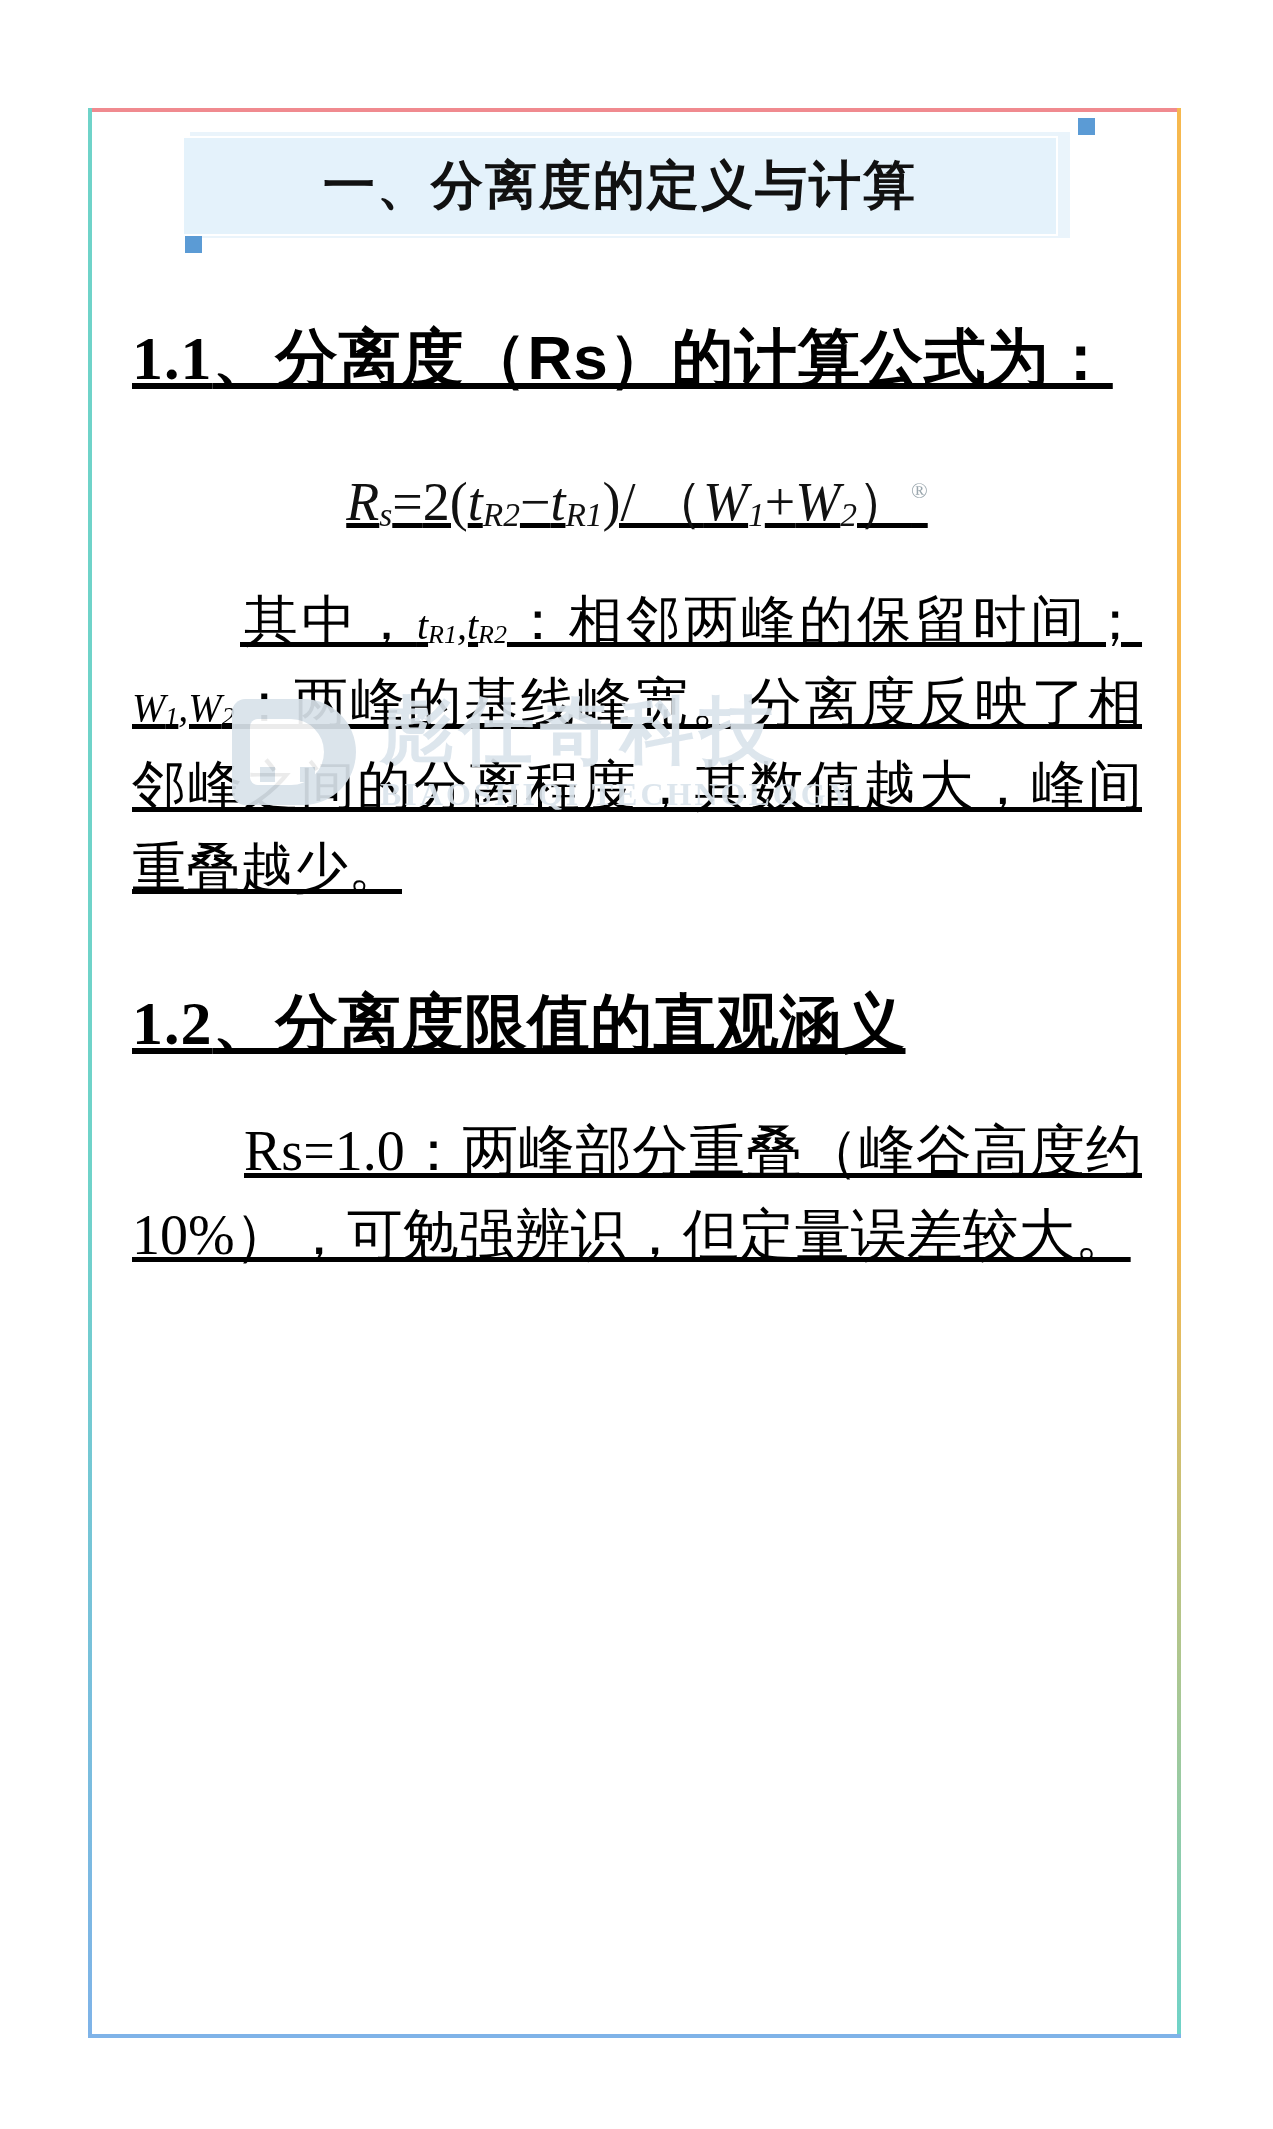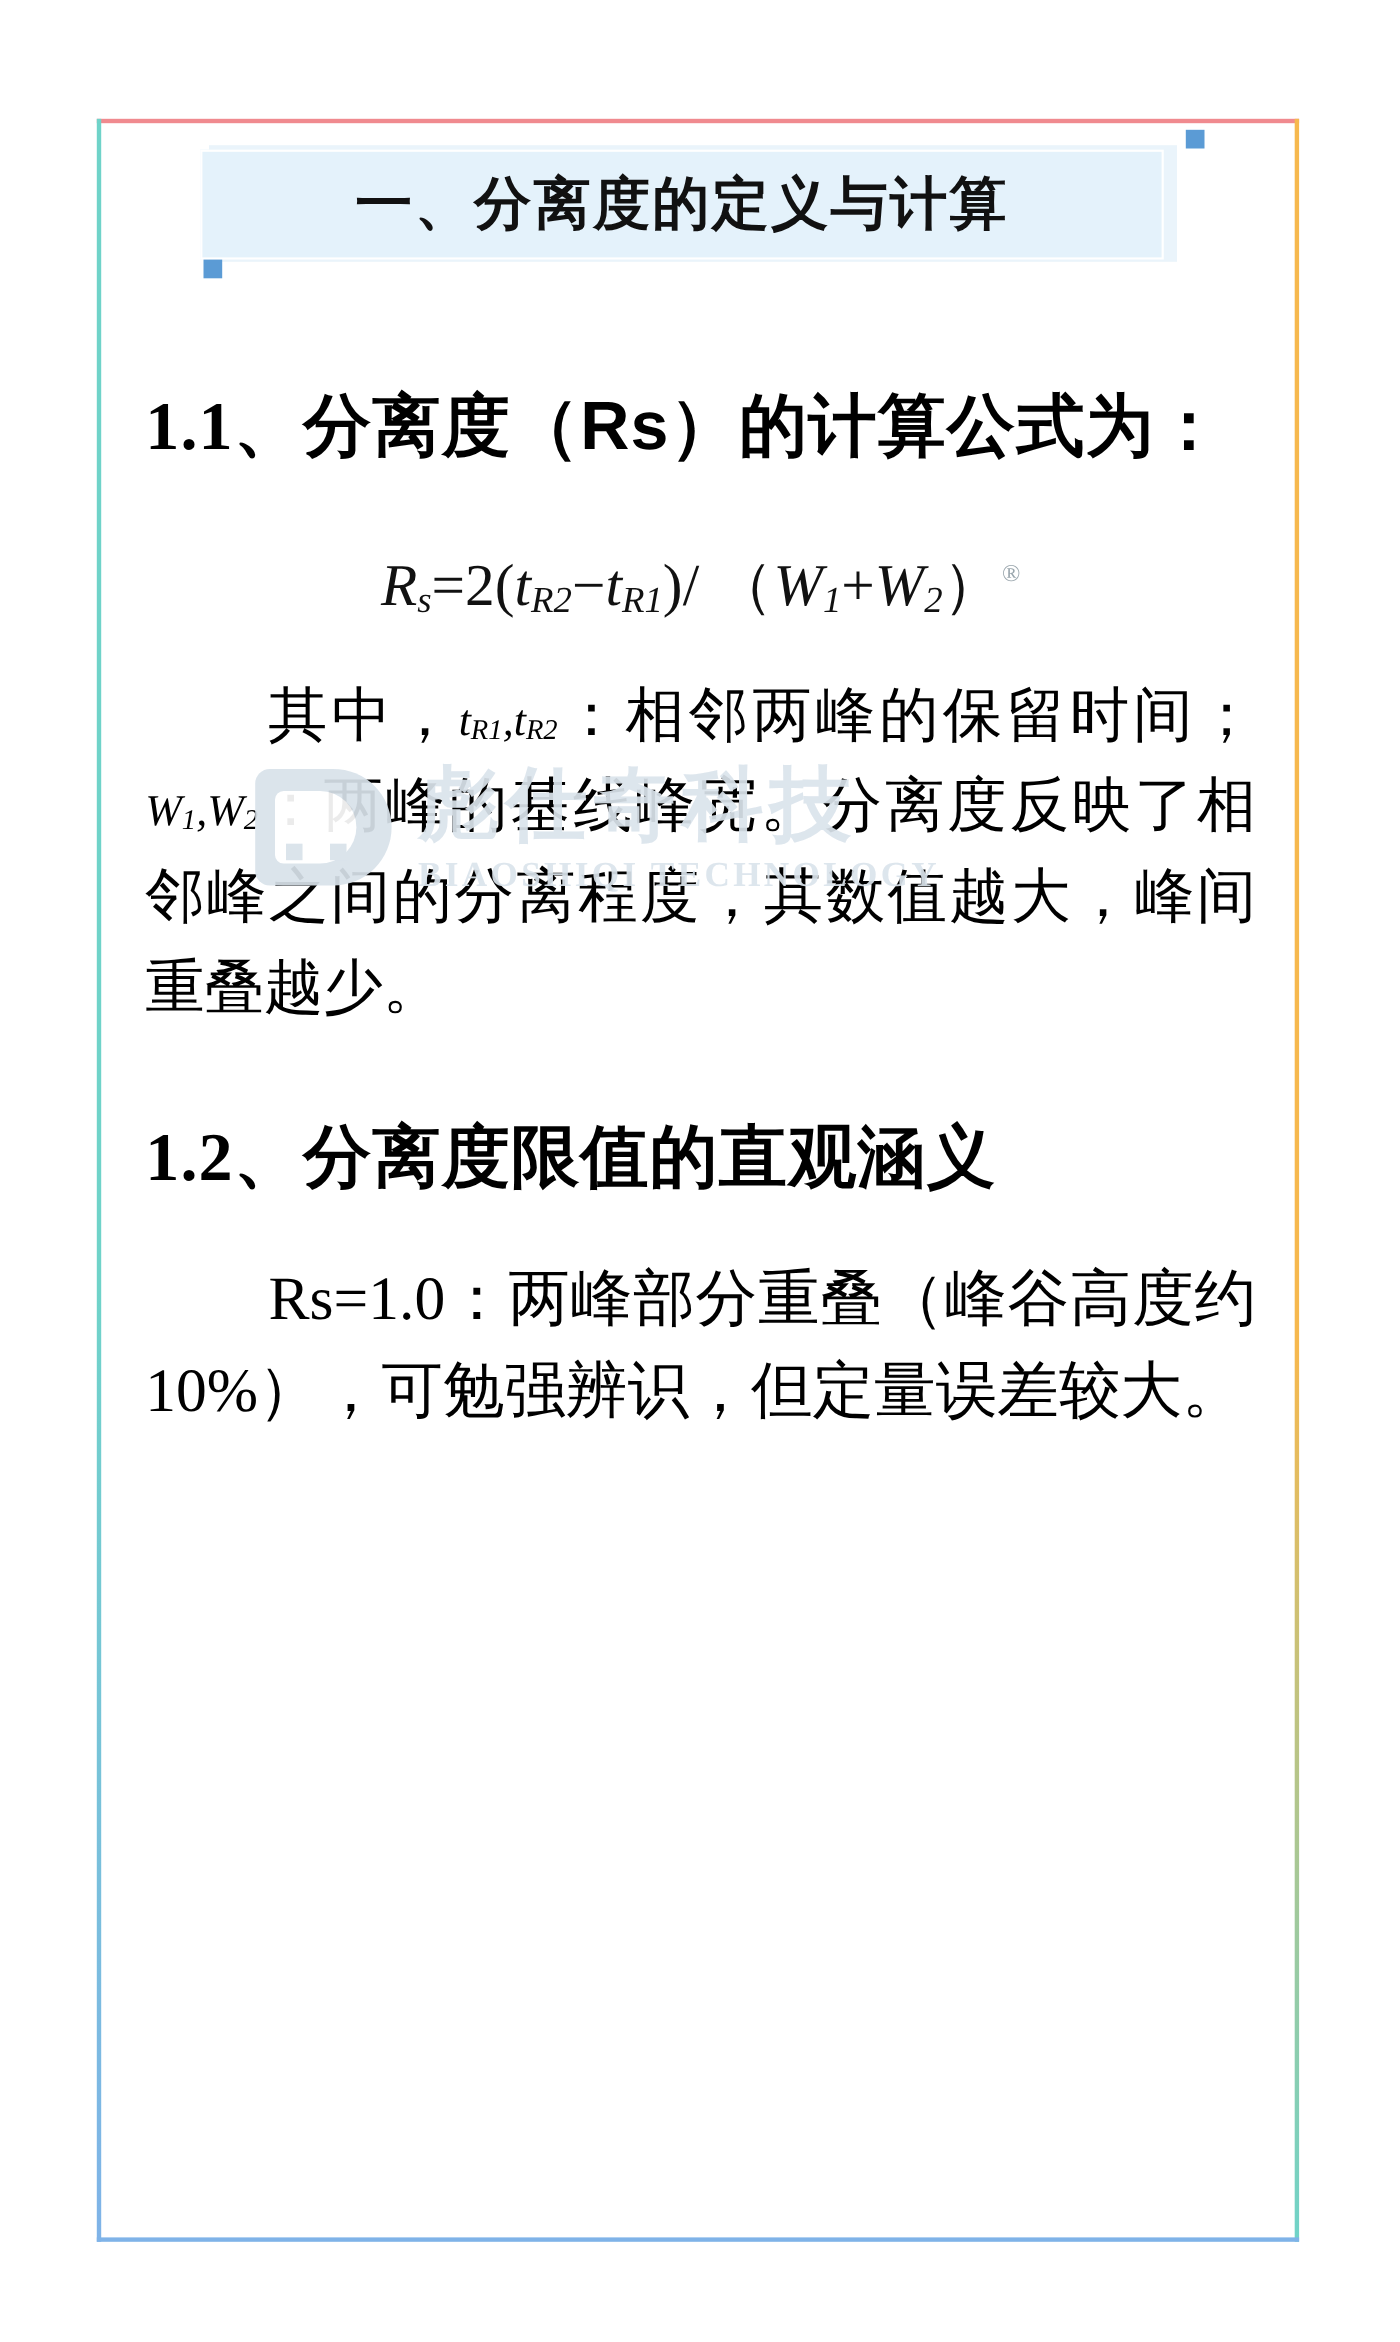--- a/index.html
+++ b/index.html
@@ -100,22 +100,23 @@
     height: 17px;
     background: #5b9bd5;
   }
   .handle-tr { left: 1078px; top: 118px; }
   .handle-bl { left: 185px; top: 236px; }
 
   
   .content {
     position: absolute;
     left: 132px;
-    top: 348px;
+    top: 318px;
     width: 1010px;
+    text-decoration: underline;
   }
 
   h2.sec {
     font-family: "Liberation Sans", "DejaVu Sans", sans-serif;
     font-weight: bold;
     font-size: 62px;
     line-height: 1.28;
     margin: 0;
     color: #000000;
     letter-spacing: 1px;

